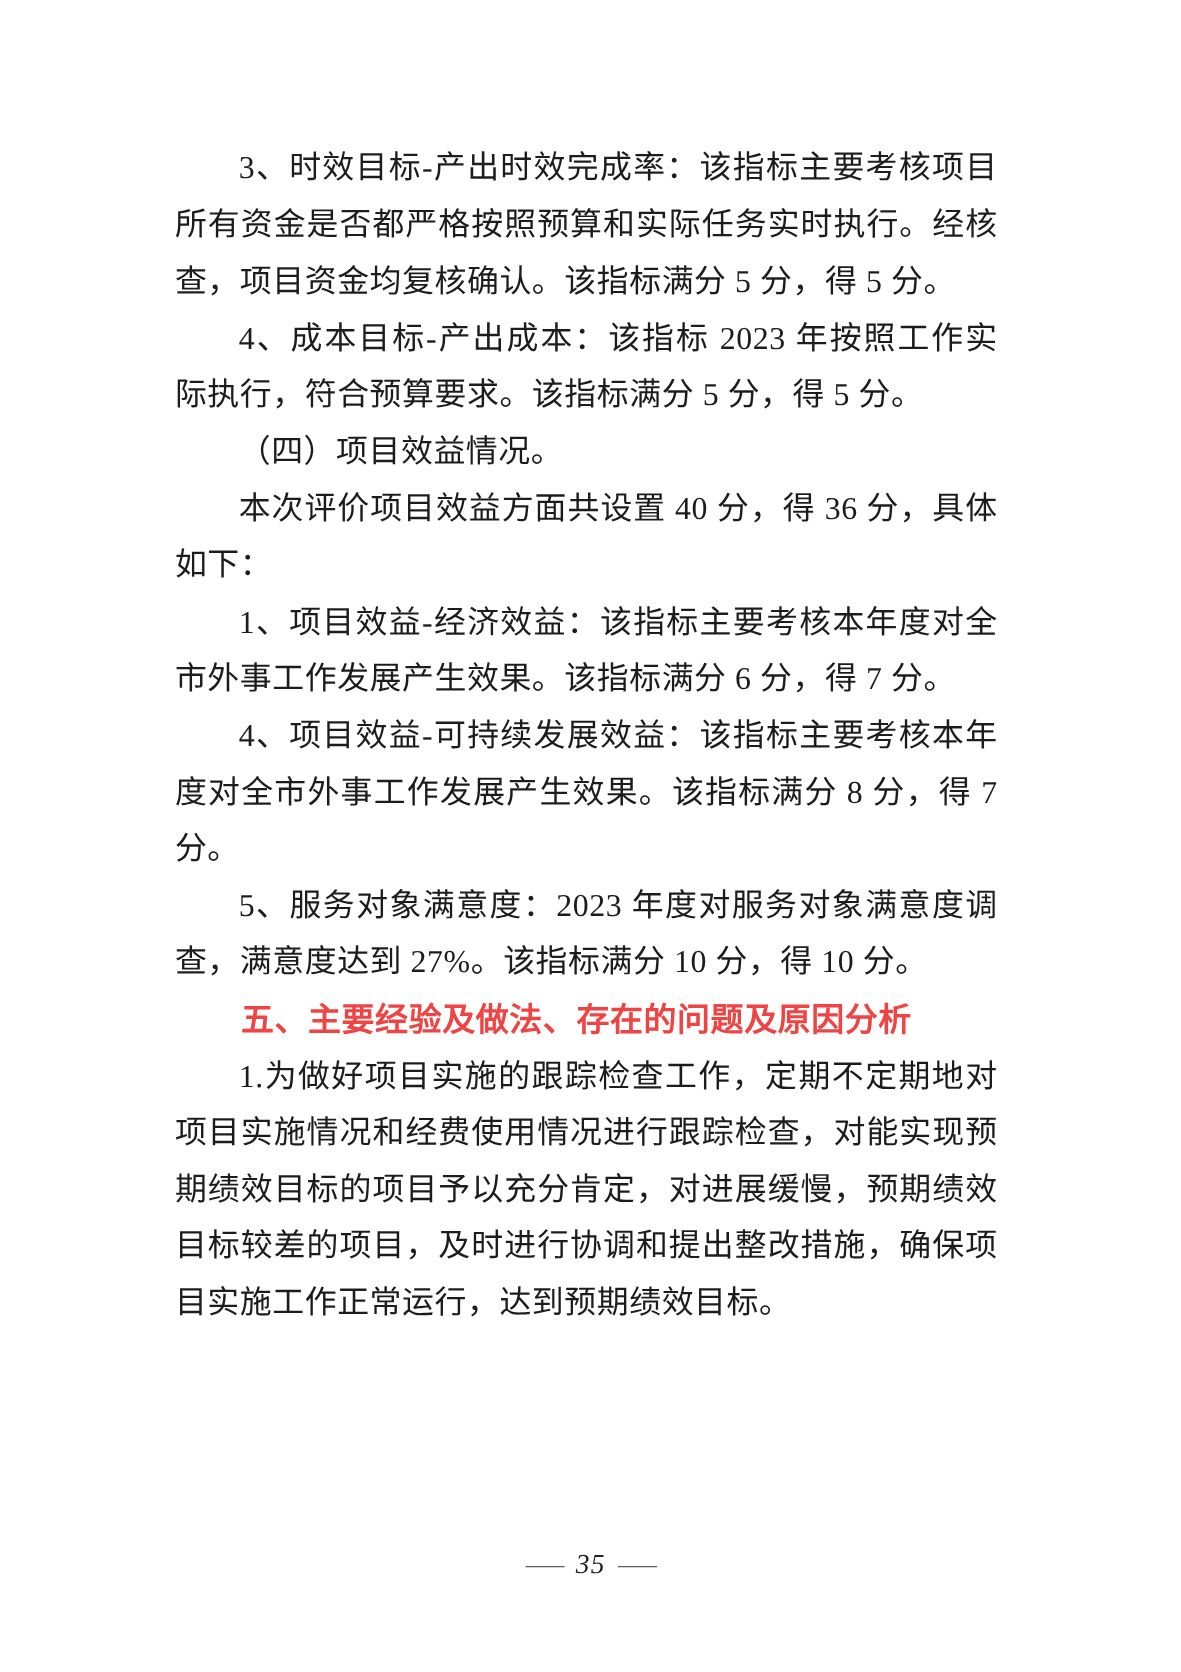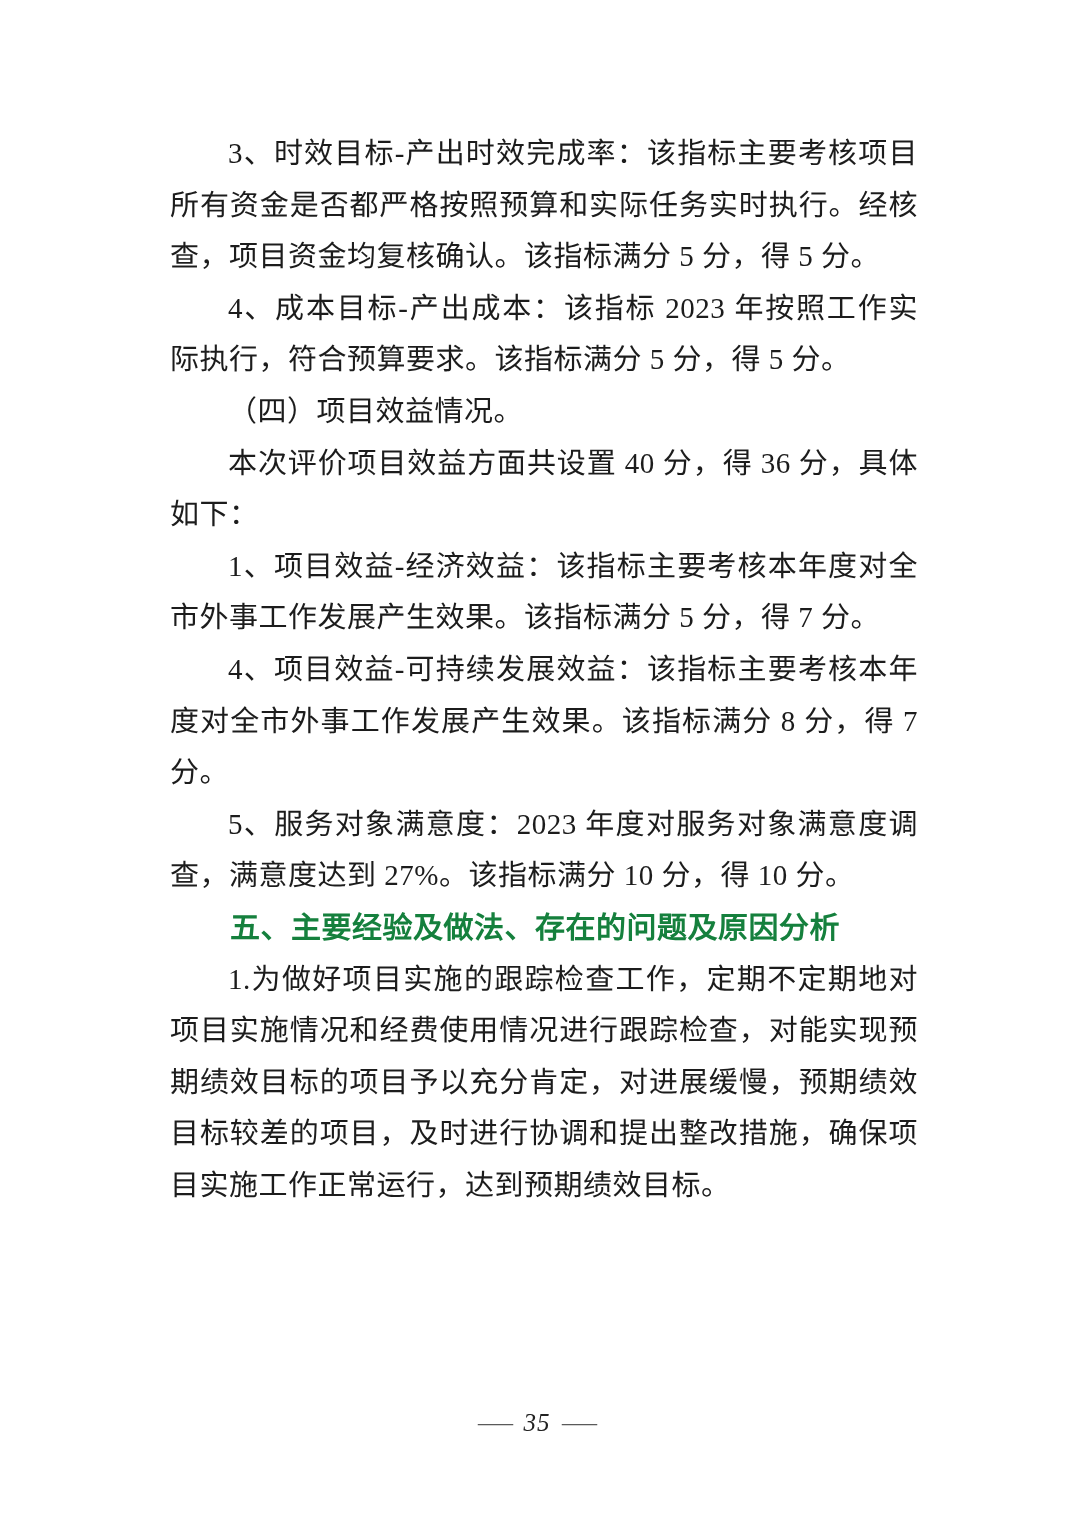--- a/index.html
+++ b/index.html
@@ -10,42 +10,42 @@
   .page {
     position: relative;
     width: 1074px;
     height: 1520px;
     background: #ffffff;
     overflow: hidden;
     font-family: "Liberation Serif", "DejaVu Serif", serif;
   }
   .content {
     position: absolute;
-    left: 170px;
+    left: 159px;
     top: 128px;
     width: 748px;
     color: #1c1c1c;
     font-size: 29px;
     line-height: 51.6px;
     text-align: justify;
     text-justify: inter-ideograph;
   }
   .para {
     margin: 0;
     text-indent: 2em;
     letter-spacing: 0.5px;
   }
   .heading {
     margin: 0;
     text-indent: 2em;
     font-family: Liberation Sans, sans-serif;
     font-weight: 700;
     font-size: 30px;
     line-height: 51.6px;
-    color: #15803d;
+    color: #ef4444;
     letter-spacing: 0.5px;
   }
   .footer {
     position: absolute;
     left: 0;
     top: 1403px;
     width: 100%;
     display: flex;
     justify-content: center;
     align-items: center;
@@ -67,21 +67,21 @@
 </head>
 <body>
 
 <div class="page">
 
   <main class="content">
     <p class="para">3、时效目标-产出时效完成率：该指标主要考核项目所有资金是否都严格按照预算和实际任务实时执行。经核查，项目资金均复核确认。该指标满分 5 分，得 5 分。</p>
     <p class="para">4、成本目标-产出成本：该指标 2023 年按照工作实际执行，符合预算要求。该指标满分 5 分，得 5 分。</p>
     <p class="para">（四）项目效益情况。</p>
     <p class="para">本次评价项目效益方面共设置 40 分，得 36 分，具体如下：</p>
-    <p class="para">1、项目效益-经济效益：该指标主要考核本年度对全市外事工作发展产生效果。该指标满分 5 分，得 7 分。</p>
+    <p class="para">1、项目效益-经济效益：该指标主要考核本年度对全市外事工作发展产生效果。该指标满分 6 分，得 7 分。</p>
     <p class="para">4、项目效益-可持续发展效益：该指标主要考核本年度对全市外事工作发展产生效果。该指标满分 8 分，得 7 分。</p>
     <p class="para">5、服务对象满意度：2023 年度对服务对象满意度调查，满意度达到 27%。该指标满分 10 分，得 10 分。</p>
     <h2 class="heading">五、主要经验及做法、存在的问题及原因分析</h2>
     <p class="para">1.为做好项目实施的跟踪检查工作，定期不定期地对项目实施情况和经费使用情况进行跟踪检查，对能实现预期绩效目标的项目予以充分肯定，对进展缓慢，预期绩效目标较差的项目，及时进行协调和提出整改措施，确保项目实施工作正常运行，达到预期绩效目标。</p>
   </main>
 
   <footer class="footer">
     <span class="dash">—</span>
     <span class="pagenum">35</span>
     <span class="dash">—</span>

